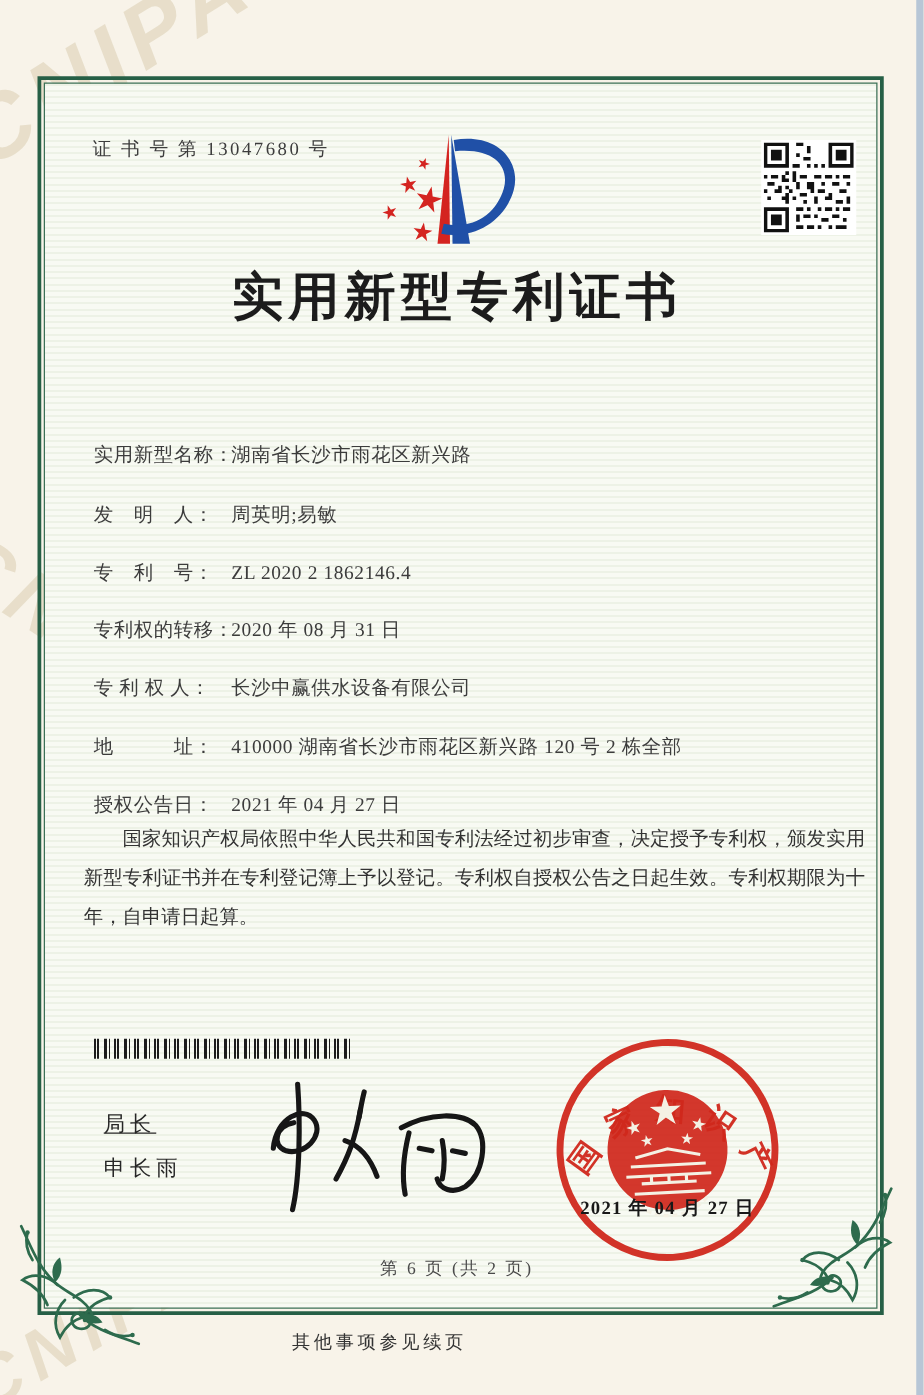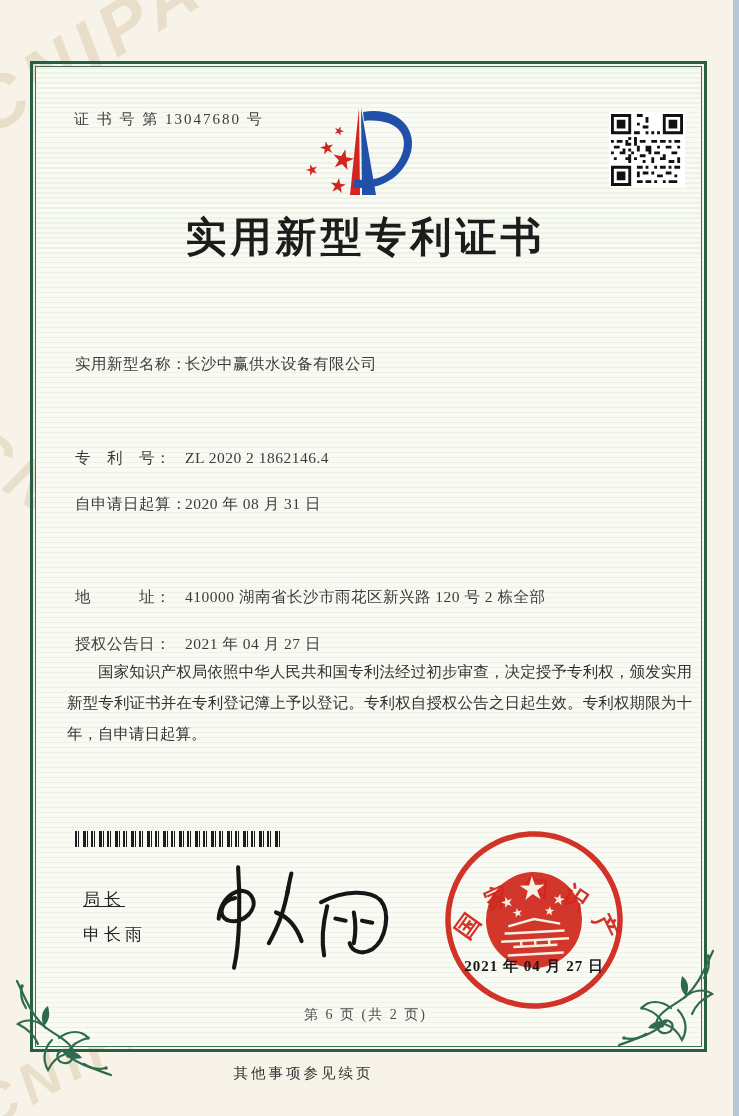--- a/index.html
+++ b/index.html
@@ -93,27 +93,33 @@
 
   <svg class="qr" viewBox="0 0 25 25">
     <rect width="25" height="25" fill="#ffffff"></rect>
     <path fill="#111111" fill-rule="evenodd" d="M0 0h7v7H0z M1 1h5v5H1z M2 2h3v3H2z M18 0h7v7h-7z M19 1h5v5h-5z M20 2h3v3h-3z M0 18h7v7H0z M1 19h5v5H1z M2 20h3v3h-3z"></path>
     <path fill="#111111" d="M9 0h2v1H9z M12 1h1v2h-1z M9 3h1v1H9z M11 4h2v1h-2z M9 6h1v1H9z M12 6h1v1h-1z M14 6h1v1h-1z M16 6h1v1h-1z M8 6h1v1H8z M6 8h1v1H6z M6 10h1v1H6z M6 12h1v1H6z M6 14h1v1H6z M6 16h1v1H6z M0 9h1v1H0z M2 9h2v1H2z M5 9h1v2H5z M8 8h1v3H8z M10 9h2v1h-2z M14 9h2v1h-2z M17 9h2v1h-2z M20 9h1v1h-1z M22 9h2v1h-2z M1 11h2v1H1z M4 12h1v1H4z M9 11h1v2H9z M12 11h2v2h-2z M16 11h1v1h-1z M19 11h2v1h-2z M23 11h1v1h-1z M0 13h1v1H0z M3 13h2v1H3z M7 13h1v1H7z M10 14h2v1h-2z M13 13h1v1h-1z M15 13h2v1h-2z M18 14h1v1h-1z M21 13h2v1h-2z M1 15h1v1H1z M5 15h2v1H5z M8 15h1v1H8z M11 16h1v1h-1z M14 15h1v2h-1z M17 15h2v1h-2z M20 16h2v1h-2z M23 15h1v2h-1z M9 18h2v1H9z M12 18h1v1h-1z M15 18h1v1h-1z M17 18h2v1h-2z M20 18h1v1h-1z M22 18h2v1h-2z M9 20h1v2H9z M11 20h2v1h-2z M14 20h1v1h-1z M16 21h2v1h-2z M19 20h2v1h-2z M22 21h1v1h-1z M9 23h2v1H9z M12 23h2v1h-2z M15 23h1v1h-1z M18 23h1v1h-1z M20 23h3v1h-3z"></path>
   </svg>
 
   <div class="title">实用新型专利证书</div>
 
   <div class="row r1">
-    <span class="lbl">实用新型名称：</span><span>长沙中赢供水设备有限公司</span>
+    <span class="lbl">实用新型名称：</span><span>湖南省长沙市雨花区新兴路</span>
+  </div>
+  <div class="row r2">
+    <span class="lbl">发　明　人：</span><span>周英明;易敏</span>
   </div>
   <div class="row r3">
     <span class="lbl">专　利　号：</span><span>ZL 2020 2 1862146.4</span>
   </div>
   <div class="row r4">
-    <span class="lbl">自申请日起算：</span><span>2020 年 08 月 31 日</span>
+    <span class="lbl">专利权的转移：</span><span>2020 年 08 月 31 日</span>
+  </div>
+  <div class="row r5">
+    <span class="lbl">专 利 权 人：</span><span>长沙中赢供水设备有限公司</span>
   </div>
   <div class="row r6">
     <span class="lbl">地　　　址：</span><span>410000 湖南省长沙市雨花区新兴路 120 号 2 栋全部</span>
   </div>
   <div class="row r7">
     <span class="lbl">授权公告日：</span><span>2021 年 04 月 27 日</span>
   </div>
 
   <div class="paras">
     <p>国家知识产权局依照中华人民共和国专利法经过初步审查，决定授予专利权，颁发实用新型专利证书并在专利登记簿上予以登记。专利权自授权公告之日起生效。专利权期限为十年，自申请日起算。</p>

